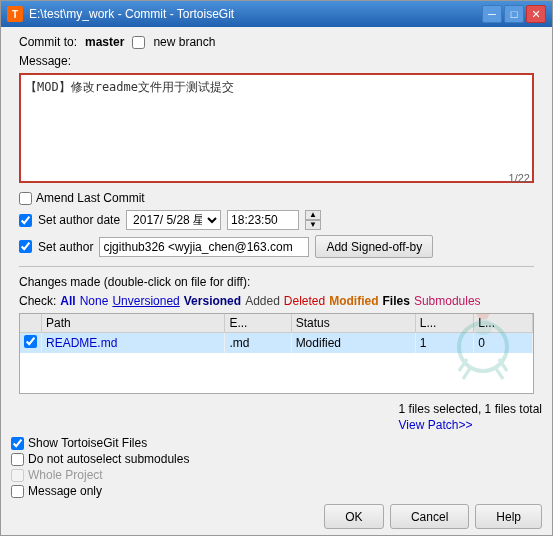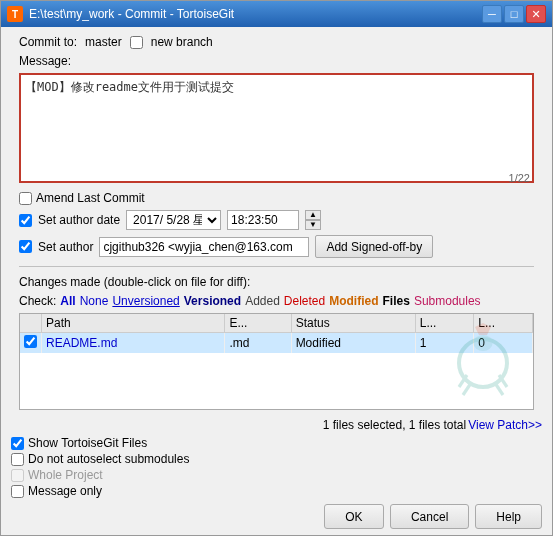--- a/index.html
+++ b/index.html
@@ -85,21 +85,21 @@
     .label {
       color: #000;
       white-space: nowrap;
     }
     .commit-to-row {
       display: flex;
       align-items: center;
       gap: 8px;
     }
     .branch-name {
-      font-weight: normal;
+      font-weight: bold;
       color: #000;
     }
     .checkbox-row {
       display: flex;
       align-items: center;
       gap: 4px;
     }
     input[type="checkbox"] {
       width: 13px;
       height: 13px;
@@ -413,21 +413,21 @@
         <line x1="35" y1="80" x2="25" y2="95" stroke="#4a9" stroke-width="4"></line>
         <line x1="65" y1="80" x2="75" y2="95" stroke="#4a9" stroke-width="4"></line>
         <polygon points="45,20 55,20 60,10 50,5 40,10" fill="#e05030" opacity="0.7"></polygon>
       </svg>
     </div>
 
   </div>
 
   <div class="bottom-bar">
     <div></div>
-    <div style="display:flex; gap:2px;">
+    <div style="display:flex; flex-direction:column; gap:2px;">
       <span class="files-status">1 files selected, 1 files total</span>
       <a class="view-patch">View Patch&gt;&gt;</a>
     </div>
   </div>
 
   <div class="bottom-checkboxes">
     <div class="checkbox-row">
       <input type="checkbox" checked="" style="">
       <span class="label">Show TortoiseGit Files</span>
     </div>

